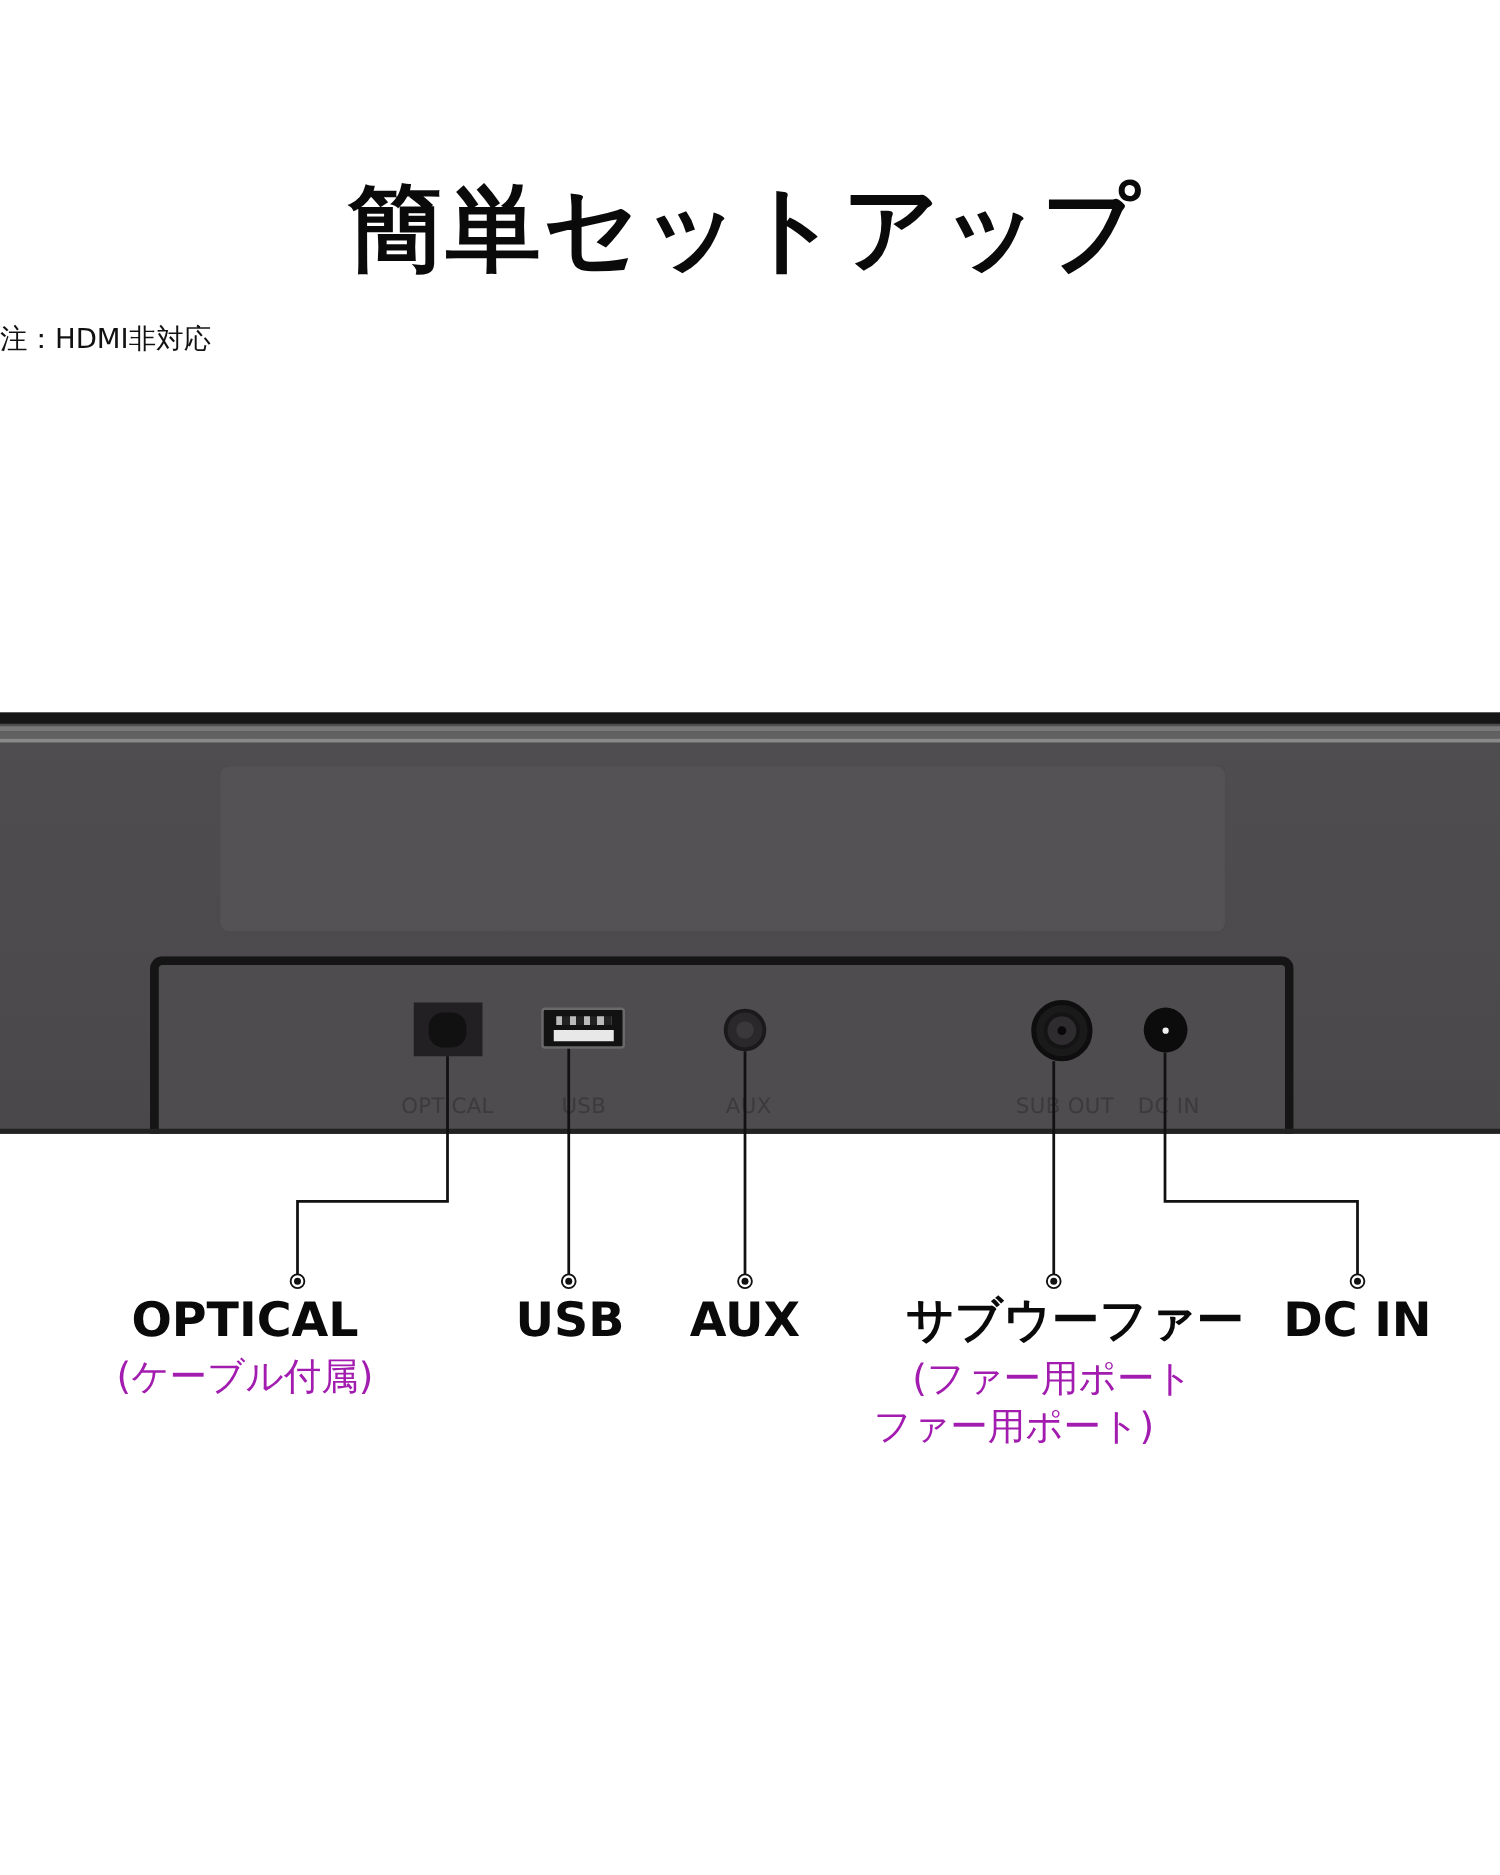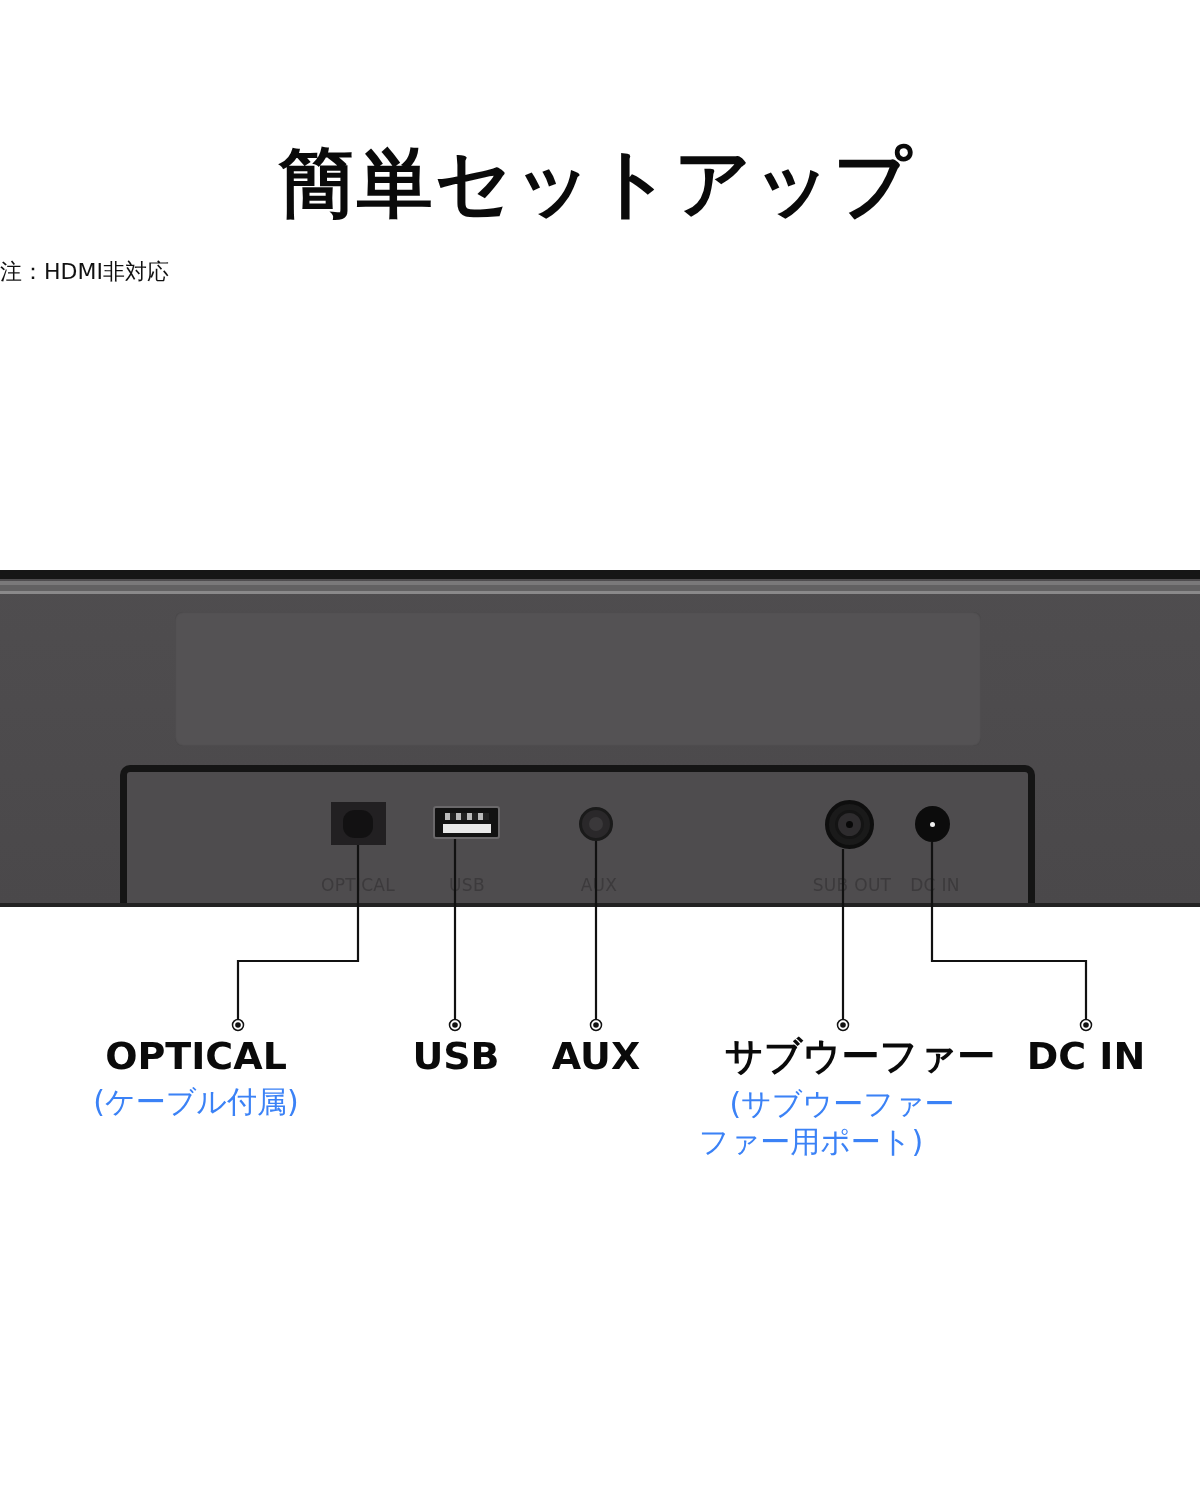--- a/index.html
+++ b/index.html
@@ -81,21 +81,21 @@
     position: absolute; top: 874px; font-size: 17px; color: #3c3a3c; line-height: 22px;
     transform: translateX(-50%); white-space: nowrap; letter-spacing: 0.3px;
   }
   svg.callouts { position: absolute; left: 0; top: 0; }
   .label-main {
     position: absolute; top: 1033px; font-size: 38px; font-weight: bold; line-height: 46px;
     transform: translateX(-50%); white-space: nowrap; color: #0a0a0a;
   }
   .label-sub {
     position: absolute; font-size: 30px; line-height: 40px; transform: translateX(-50%);
-    white-space: nowrap; text-align: center; color: #3b82f6;
+    white-space: nowrap; text-align: center; color: #a21caf;
   }
 </style>
 </head>
 <body>
 
 <div class="title">簡単セットアップ</div>
 <div class="subtitle">注：HDMI非対応</div>
 
 <div class="bar">
   <div class="bar-top-strip"></div>
@@ -152,16 +152,16 @@
 </svg>
 
 <div class="label-main" style="left:196px">OPTICAL</div>
 <div class="label-sub" style="left:196px; top:1082px;">(ケーブル付属)</div>
 
 <div class="label-main" style="left:456px">USB</div>
 
 <div class="label-main" style="left:596px">AUX</div>
 
 <div class="label-main" style="left:860px">サブウーファー</div>
-<div class="label-sub" style="left:842px; top:1084px;">(サブウーファー</div>
+<div class="label-sub" style="left:842px; top:1084px;">(ファー用ポート</div>
 <div class="label-sub" style="left:811px; top:1122px;">ファー用ポート)</div>
 
 <div class="label-main" style="left:1086px">DC IN</div>
 
 </body></html>

